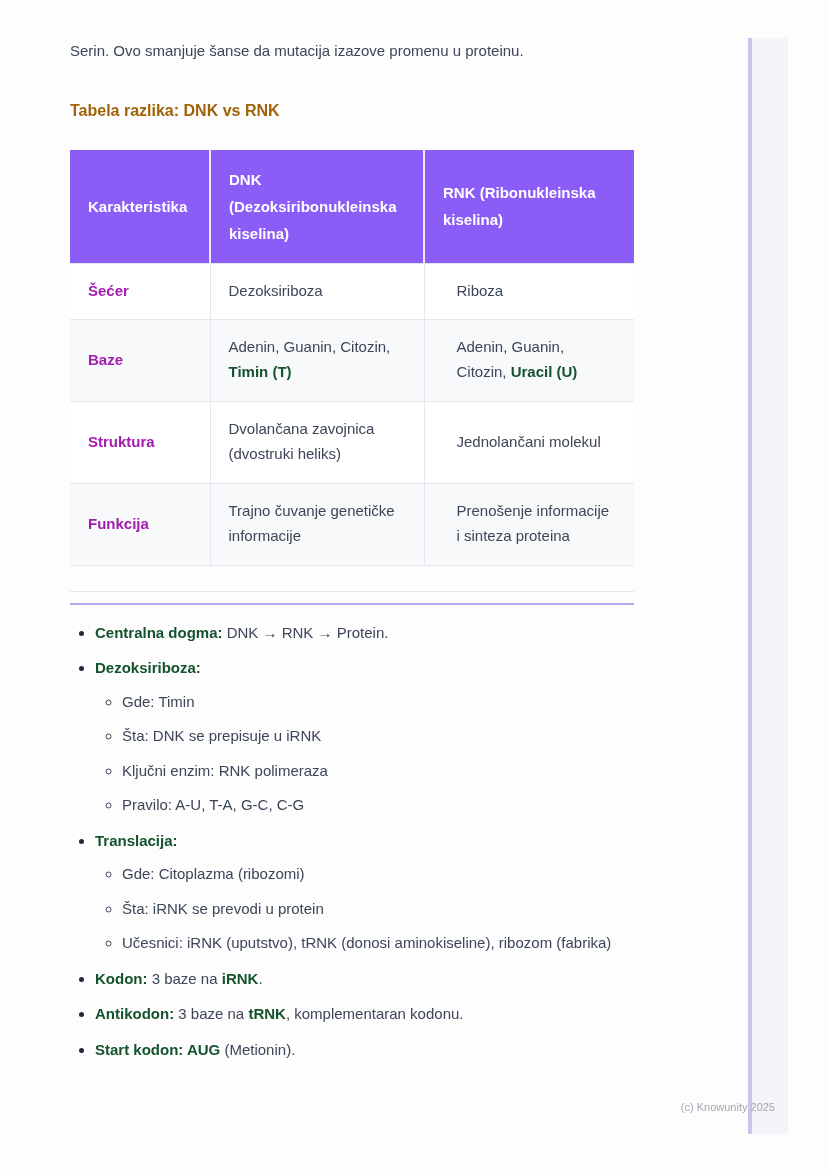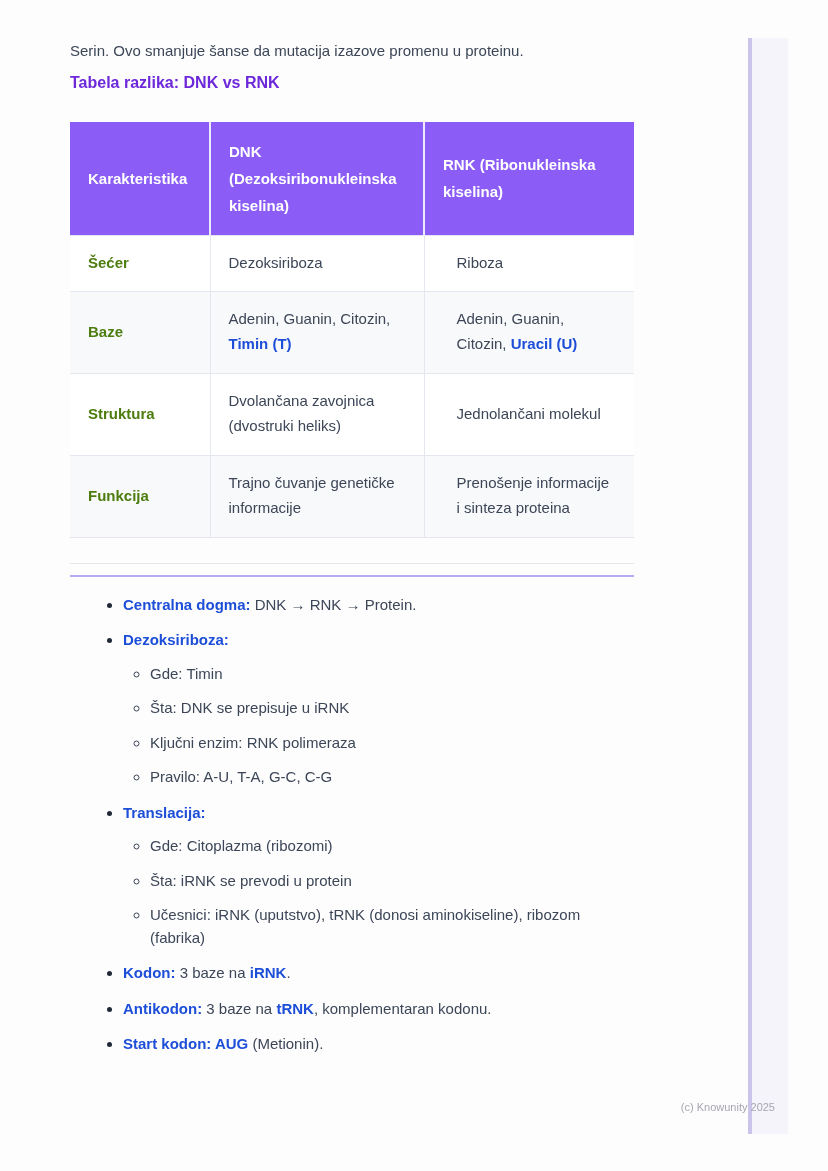--- a/index.html
+++ b/index.html
@@ -19,24 +19,24 @@
     padding-top: 42px;
   }
 
   .intro {
     font-size: 15px;
     line-height: 1.25;
     color: #3C4657;
   }
 
   .table-title {
-    margin-top: 13px;
+    margin-top: 41px;
     font-size: 16px;
     font-weight: 700;
-    color: #6d28d9;
+    color: #a16207;
   }
 
   table.cmp {
     margin-top: 30px;
     width: 564px;
     border-collapse: collapse;
     table-layout: fixed;
     font-size: 15px;
   }
   table.cmp col.c1 { width: 140px; }
@@ -60,25 +60,25 @@
     border: 1px solid #E4E7ED;
     padding: 15px 18px;
     vertical-align: middle;
     line-height: 1.65;
     color: #3C4657;
     background: #FFFFFF;
   }
   table.cmp td:first-child { border-left: none; }
   table.cmp td:last-child { border-right: none; padding-left: 32px; }
   table.cmp tr.alt td { background: #F8F9FB; }
-  table.cmp td.rowlabel { font-weight: 700; color: #4d7c0f; }
+  table.cmp td.rowlabel { font-weight: 700; color: #a21caf; }
   table.cmp tr:first-child td { height: 55px; }
   table.cmp tr:nth-child(n+2) td { height: 82px; }
 
-  .b { font-weight: 700; color: #1d4ed8; }
+  .b { font-weight: 700; color: #14532d; }
 
   hr.section-divider {
     border: none;
     border-top: 1px solid #E6E6EB;
     margin-top: 25px;
   }
 
   h1.section-heading {
     margin-top: 28px;
     font-size: 29px;
@@ -94,21 +94,21 @@
     background: var(--underline, #B9A9F3);
     width: 100%;
   }
 
   ul.summary-list {
     margin-top: 17px;
     padding-left: 25px;
     list-style: disc;
     font-size: 15px;
   }
-  ul.summary-list > li { margin-bottom: 13px; line-height: 1.5; margin-left: 28px; }
+  ul.summary-list > li { margin-bottom: 13px; line-height: 1.5; }
   ul.summary-list li::marker { color: #1F2937; }
   ul.sub-list {
     list-style: circle;
     padding-left: 27px;
     margin-top: 11px;
   }
   ul.sub-list > li { margin-bottom: 12px; line-height: 1.5; }
   ul.sub-list li::marker { color: #3C4657; }
 
   .scroll-track {

